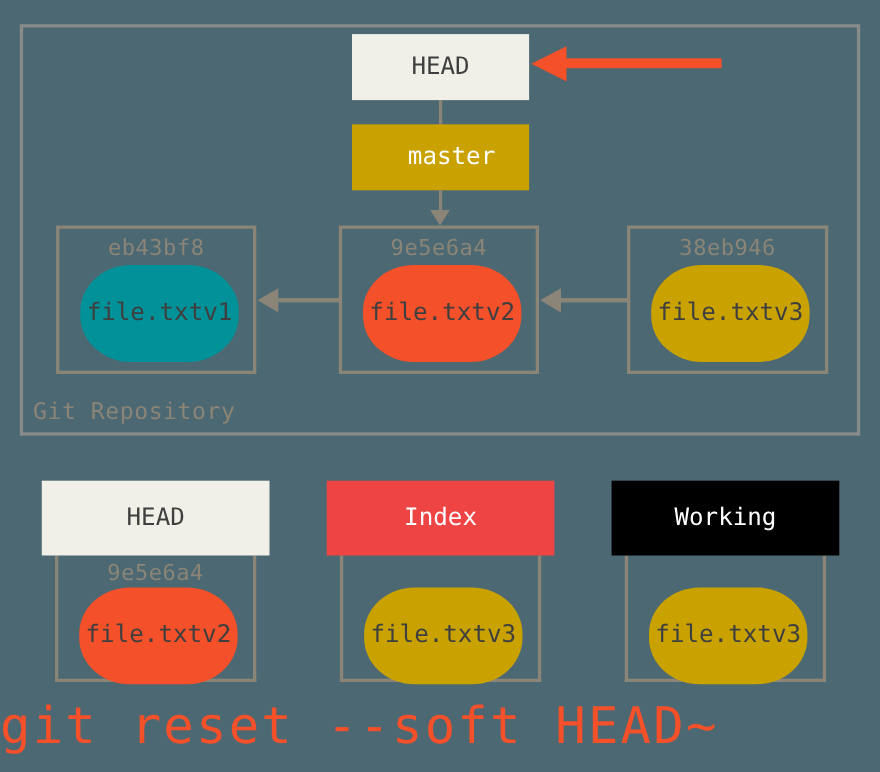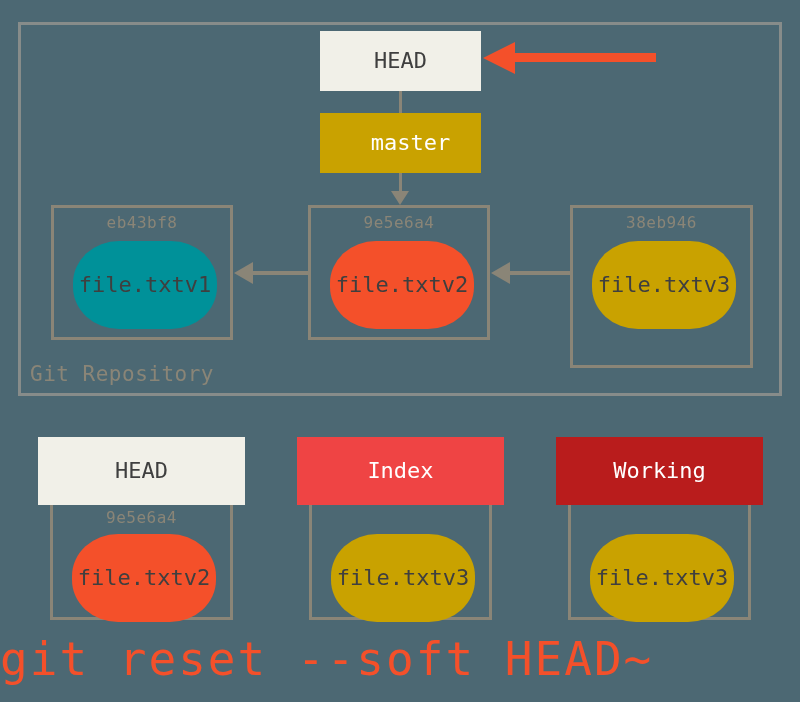--- a/index.html
+++ b/index.html
@@ -49,34 +49,34 @@
   .master-box {
     background: #c9a200;
     color: #ffffff;
     padding-left: 20px;
   }
   .index-box {
     background: #ef4444;
     color: #ffffff;
   }
   .wd-box {
-    background: #b91c1c;
+    background: #000000;
     color: #ffffff;
   }
 
   
   .commit-box {
     position: absolute;
     border: 3px solid #8a8577;
   }
   .sha {
     position: absolute;
     top: 5px; left: 0; right: 0;
     text-align: center;
-    font-size: 16px;
+    font-size: 20px;
     color: #8a8577;
     letter-spacing: 0.5px;
   }
 
   
   .blob {
     position: absolute;
     border-radius: 46px / 42px;
     display: flex;
     align-items: center;
@@ -187,21 +187,21 @@
     <div class="sha">9e5e6a4</div>
     <div class="blob blob-orange" style="left:19px; top:33px; width:144px; height:88px;">
       <span>file.txt</span>
       <span>v2</span>
     </div>
   </div>
 
   <div class="hline" style="left:510px; top:271px; width:60px;"></div>
   <div class="arrow-left" style="left:491px; top:262px;"></div>
 
-  <div class="commit-box" style="left:570px; top:205px; width:183px; height:163px;padding-left:26px;">
+  <div class="commit-box" style="left:570px; top:205px; width:183px; height:135px;padding-left:26px;">
     <div class="sha">38eb946</div>
     <div class="blob blob-gold" style="left:19px; top:33px; width:144px; height:88px;">
       <span>file.txt</span>
       <span>v3</span>
     </div>
   </div>
 
   <div class="stage-box" style="left:50px; top:505px; width:183px; height:115px;">
     <div class="sha" style="top:3px;">9e5e6a4</div>
     <div class="blob blob-orange" style="left:19px; top:29px; width:144px; height:88px;">

